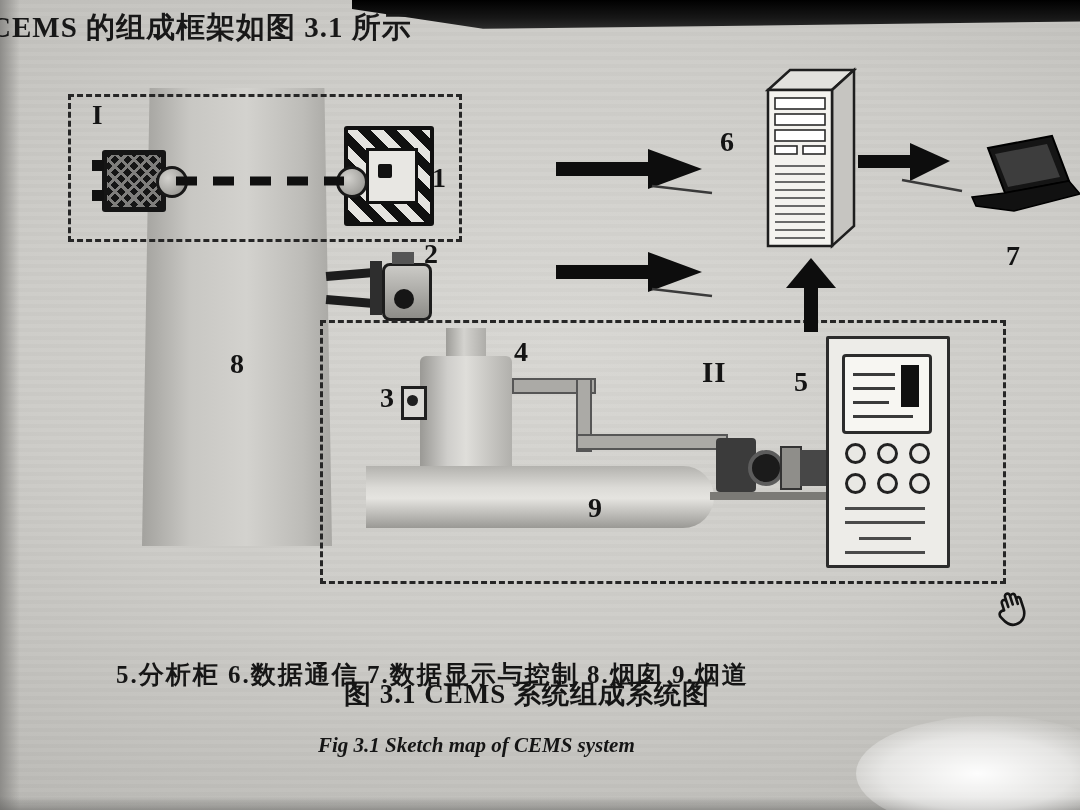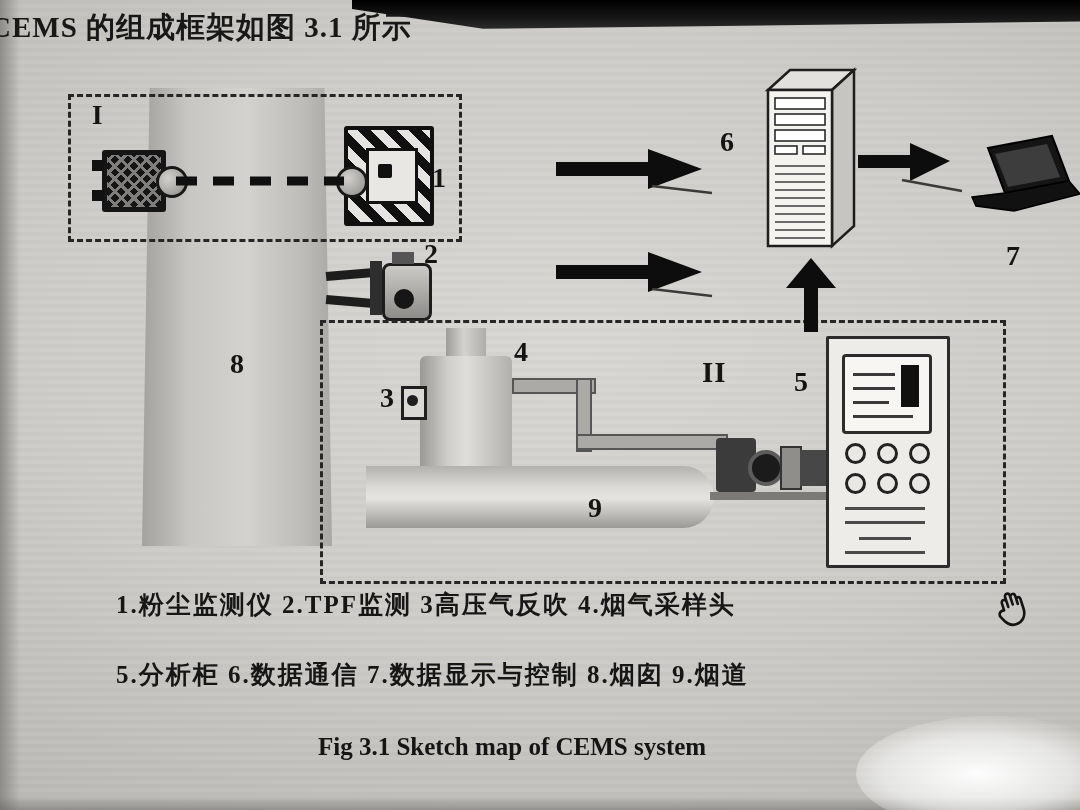--- a/index.html
+++ b/index.html
@@ -46,22 +46,23 @@
   .roman-label{
     font-size:27px;font-weight:700;color:#141414;line-height:1;letter-spacing:1px;
   }
   .caption{
     font-size:25px;font-weight:700;color:#161616;letter-spacing:2px;white-space:nowrap;
   }
   .fig-title-zh{
     left:344px;top:676px;font-size:27px;font-weight:700;color:#151515;letter-spacing:1px;white-space:nowrap;
   }
   .fig-title-en{
-    left:318px;top:733px;font-size:25px;font-weight:700;color:#151515;white-space:nowrap;
+    left:318px;top:733px;font-size:21px;font-weight:700;color:#151515;white-space:nowrap;
     font-family:"Liberation Serif",serif;
+    font-style:italic;
   }
   
   .chimney{
     left:142px;top:88px;width:190px;height:458px;
     background:linear-gradient(to right,#a3a29e,#c8c7c3 25%,#d3d2ce 55%,#bdbcb8 85%,#a9a8a4);
     clip-path:polygon(4% 0,96% 0,100% 100%,0 100%);
   }
   .region-box{border:3px dashed #262626;}
   .region1{left:68px;top:94px;width:388px;height:142px;}
   .region2{left:320px;top:320px;width:680px;height:258px;}
@@ -273,18 +274,18 @@
     <div class="abs num-label" style="left:424px;top:240px;">2</div>
     <div class="abs num-label" style="left:380px;top:384px;">3</div>
     <div class="abs num-label" style="left:514px;top:338px;">4</div>
     <div class="abs num-label" style="left:794px;top:368px;">5</div>
     <div class="abs num-label" style="left:720px;top:128px;">6</div>
     <div class="abs num-label" style="left:1006px;top:242px;">7</div>
     <div class="abs num-label" style="left:230px;top:350px;">8</div>
     <div class="abs num-label" style="left:588px;top:494px;">9</div>
   </div>
 
-  <div class="abs caption" style="left:116px;top:588px;">1.粉尘监测仪  2.TPF监测  3高压气反吹  4.烟气采样头</div>
   <div class="abs caption" style="left:116px;top:658px;">5.分析柜  6.数据通信  7.数据显示与控制  8.烟囱  9.烟道</div>
+  <div class="abs fig-title-zh">图 3.1 CEMS 系统组成系统图</div>
   <div class="abs fig-title-en">Fig 3.1 Sketch map of CEMS system</div>
 
   <div class="abs glare"></div>
 </div>
 
 </body></html>

